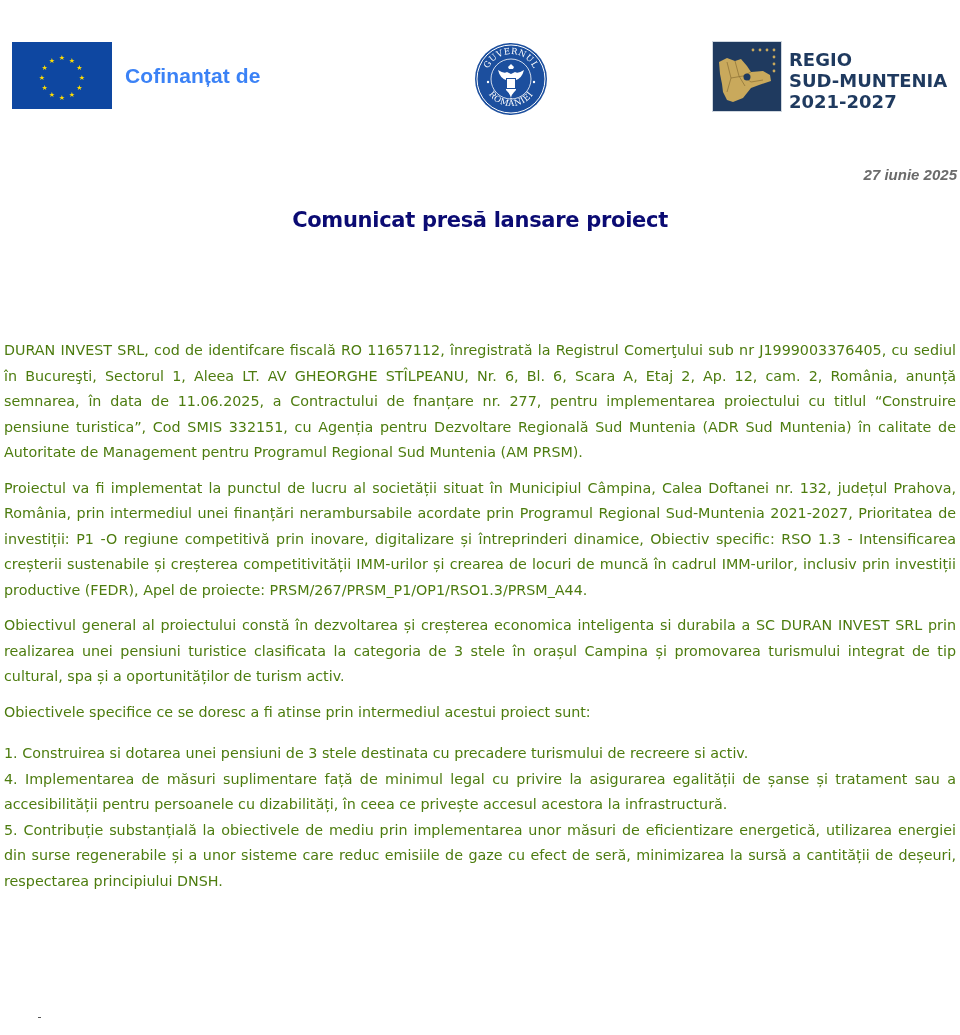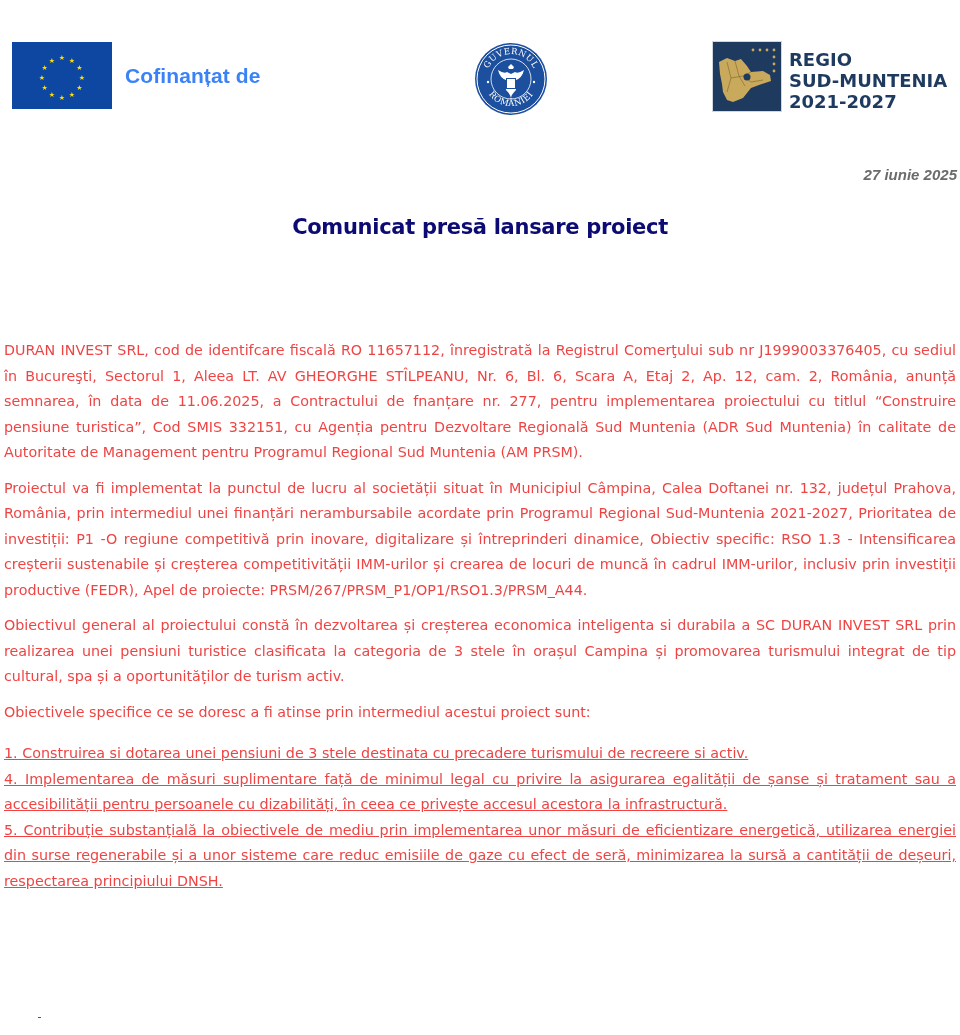--- a/index.html
+++ b/index.html
@@ -7,25 +7,25 @@
   .header { position: absolute; top: 0; left: 0; width: 960px; height: 140px; }
   .eu-logo { position: absolute; left: 12px; top: 42px; display: flex; align-items: center; }
   .eu-flag { width: 100px; height: 67px; background: #0e47a1; position: relative; }
   .eu-flag svg { position: absolute; left: 0; top: 0; }
   .eu-text { margin-left: 13px; font-family: "Liberation Sans", sans-serif; font-weight: bold; color: #3b82f6; font-size: 21px; line-height: 24px; letter-spacing: 0.1px; }
   .gov-logo { position: absolute; left: 474px; top: 42px; width: 74px; height: 74px; }
   .regio-logo { position: absolute; left: 712px; top: 41px; display: flex; align-items: flex-end; }
   .regio-square { width: 68px; height: 69px; background: #1f3a5f; position: relative; border: 1px solid #cfd6de; }
   .regio-text { margin-left: 7px; font-family: "DejaVu Sans", sans-serif; font-weight: bold; color: #1f3a5f; font-size: 18px; line-height: 21px; }
   .date { position: absolute; right: 3px; top: 166px; font-family: "Liberation Sans", sans-serif; font-style: italic; font-weight: bold; color: #6b6b6b; font-size: 15px; }
-  .titles { position: absolute; left: 0; top: 210px; width: 960px; text-align: center; color: #0b0b73; font-weight: bold; font-family: "DejaVu Sans", sans-serif; font-size: 21px; letter-spacing: -0.3px; }
+  .titles { position: absolute; left: 0; top: 203px; width: 960px; text-align: center; color: #0b0b73; font-weight: bold; font-family: "DejaVu Sans", sans-serif; font-size: 21px; letter-spacing: -0.3px; }
   .titles div { height: 46px; line-height: 34px; }
-  .content { position: absolute; left: 4px; top: 338px; width: 952px; font-family: "DejaVu Sans", sans-serif; font-size: 14.3px; line-height: 25.5px; color: #ef4444; text-align: justify; }
+  .content { position: absolute; left: 4px; top: 338px; width: 952px; font-family: "DejaVu Sans", sans-serif; font-size: 14.3px; line-height: 25.5px; color: #4d7c0f; text-align: justify; }
   .content p { margin: 0 0 10px 0; }
-  .content .list-item { margin: 0; text-decoration: underline; }
+  .content .list-item { margin: 0; }
   .content .list-start { margin-top: 10px; }
   .dot { position: absolute; left: 38px; top: 1017px; width: 3px; height: 1px; background: #555; }
 </style>
 </head>
 <body>
 
 <div class="header">
   <div class="eu-logo">
     <div class="eu-flag">
       <svg width="100" height="67" viewBox="0 0 100 67">

